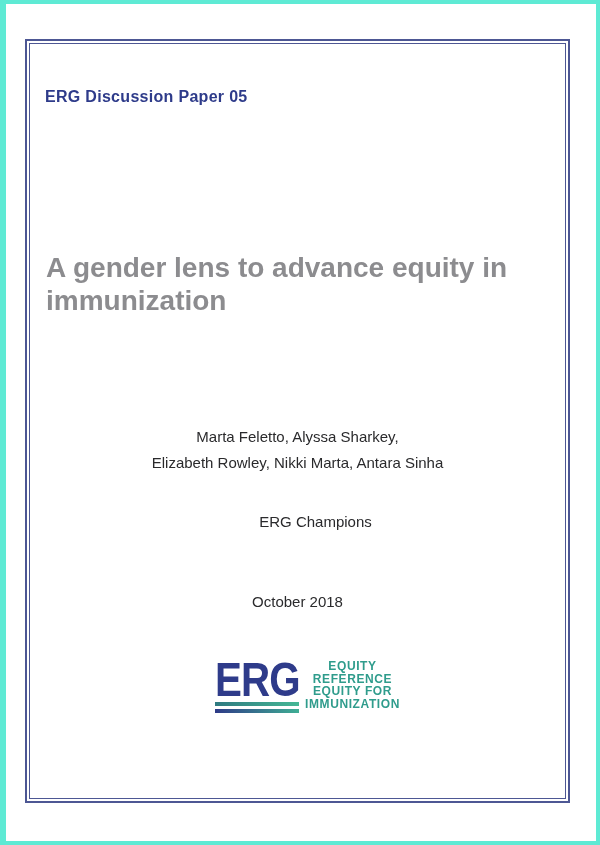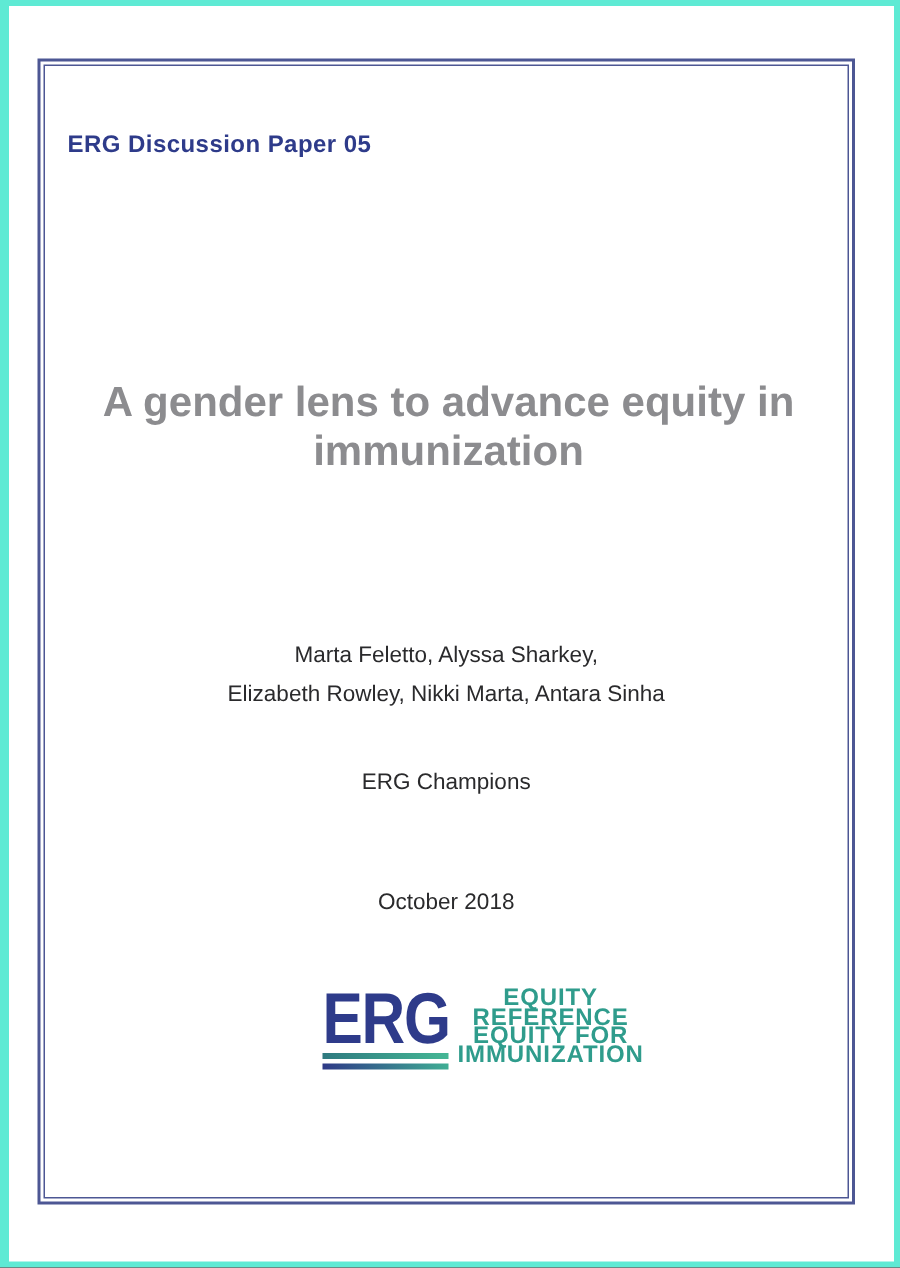--- a/index.html
+++ b/index.html
@@ -45,39 +45,39 @@
     font-weight: bold;
     letter-spacing: 0.3px;
     color: #2e3b8a;
     white-space: nowrap;
   }
   .title {
     position: absolute;
     left: 40px;
     top: 247px;
     width: 506px;
-    text-align: center;
+    text-align: left;
     font-size: 28px;
     line-height: 33px;
     font-weight: bold;
     color: #8c8c8f;
   }
   .center-text {
     position: absolute;
     left: 19px;
     width: 545px;
     text-align: center;
     font-size: 15px;
     font-weight: normal;
     color: #2a2a2c;
     white-space: nowrap;
   }
   #authors-line1 { top: 424px; }
   #authors-line2 { top: 450px; }
-  #champions-heading { top: 509px; }
+  #champions-heading { top: 509px; padding-left: 18px; }
   #champions-names { top: 534px; }
   #pub-date { top: 589px; }
 
   .logo {
     position: absolute;
     left: 209px;
     top: 648px;
     width: 200px;
     height: 70px;
     text-align: center;
@@ -105,21 +105,21 @@
     background: linear-gradient(90deg, #2f7a80, #45b795);
   }
   .logo-bar.bar2 {
     top: 57px;
     background: linear-gradient(90deg, #2e3a87, #3fae94);
   }
   .logo-text {
     position: absolute;
     left: 90px;
     top: 8px;
-    font-size: 16px;
+    font-size: 12px;
     line-height: 12.7px;
     font-weight: bold;
     letter-spacing: 0.6px;
     color: #2f9c8c;
     white-space: nowrap;
   }
 </style>
 </head>
 <body>
 

